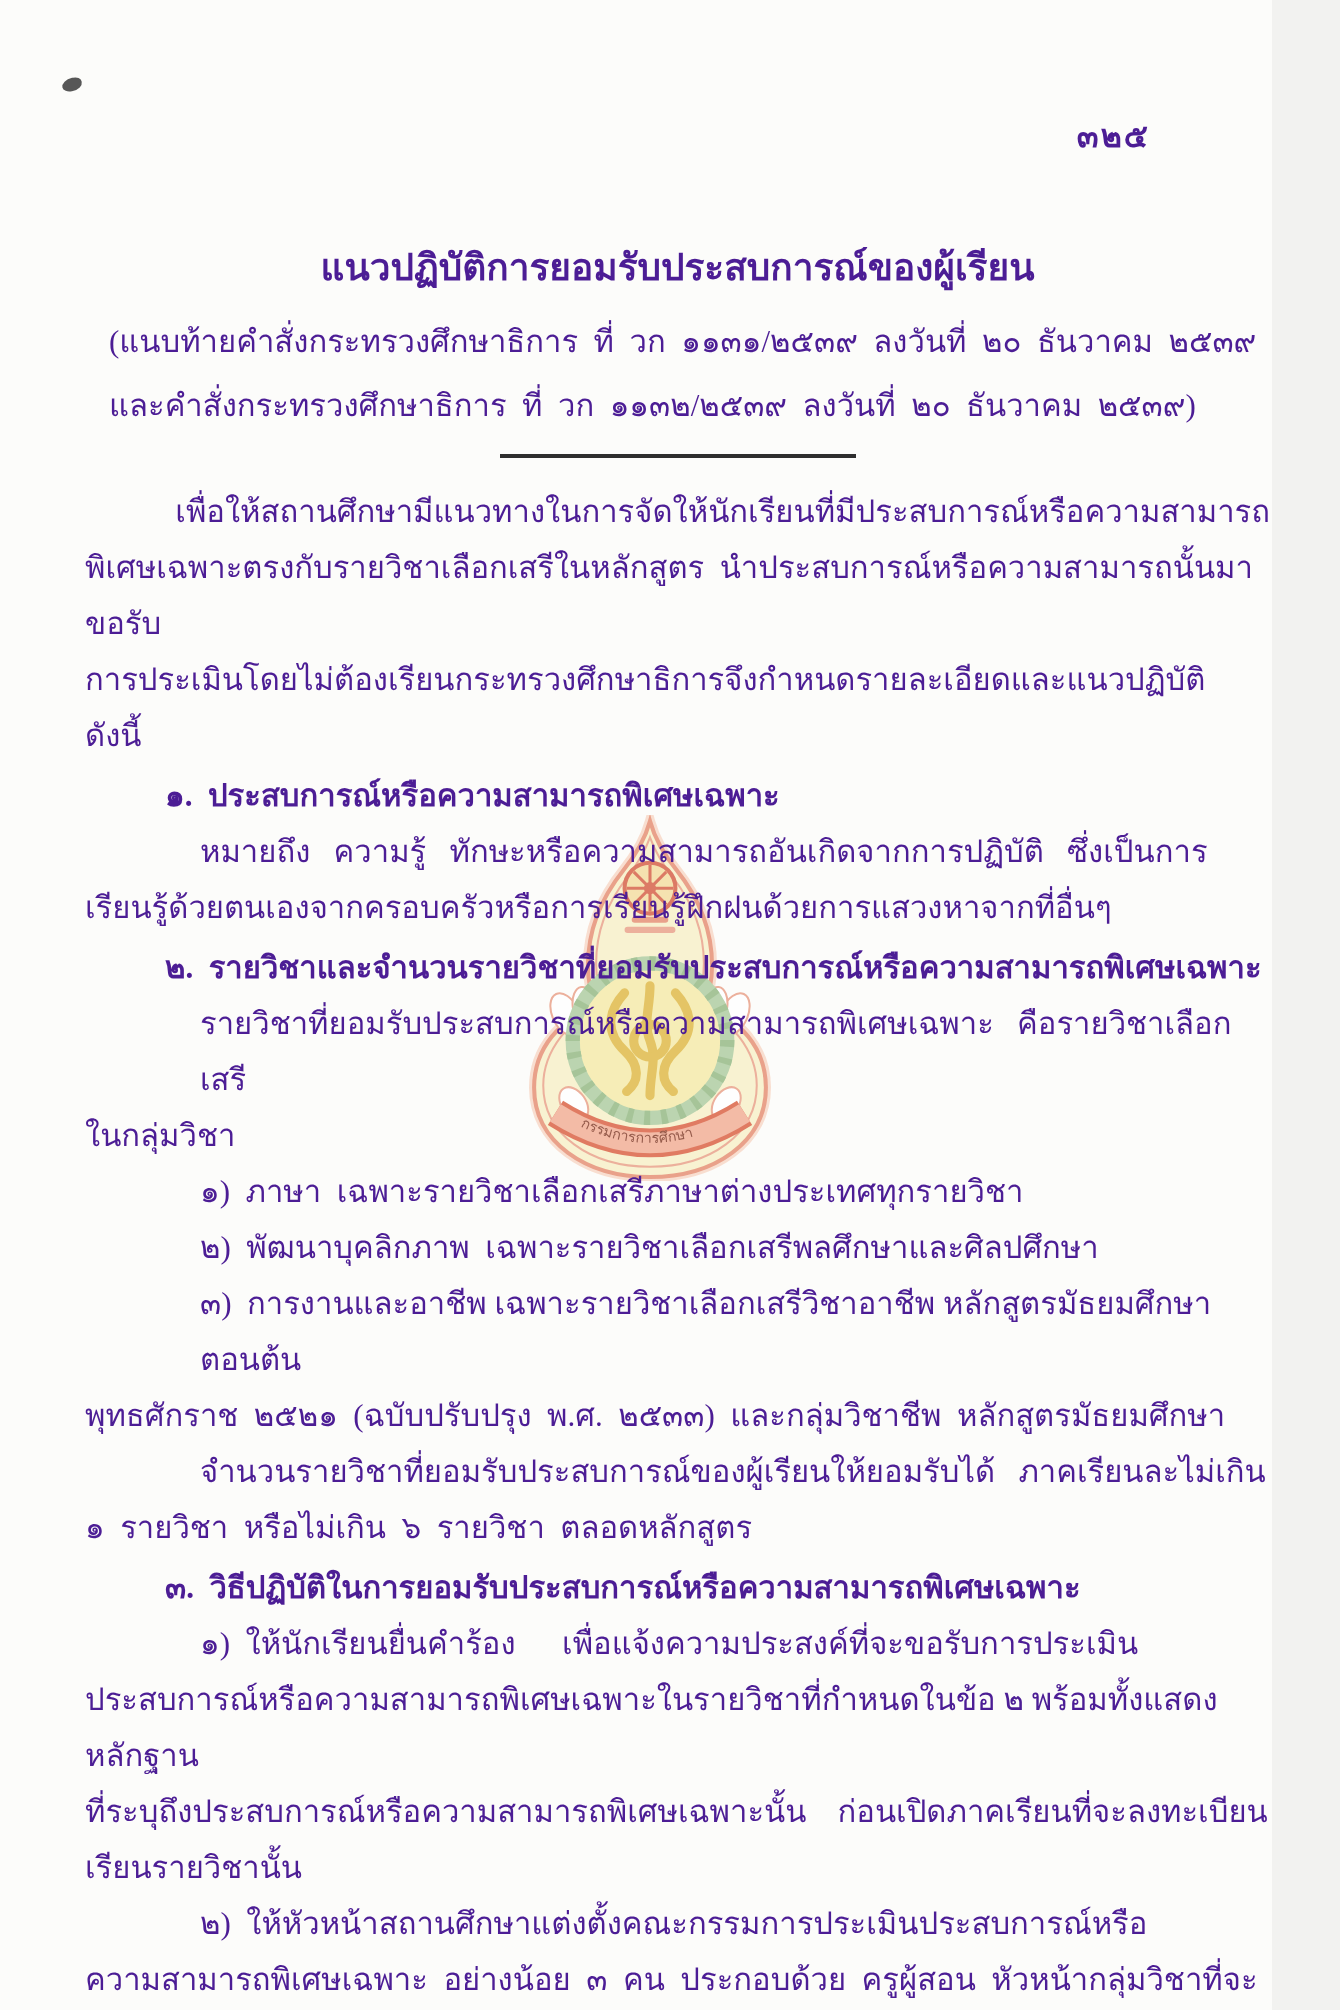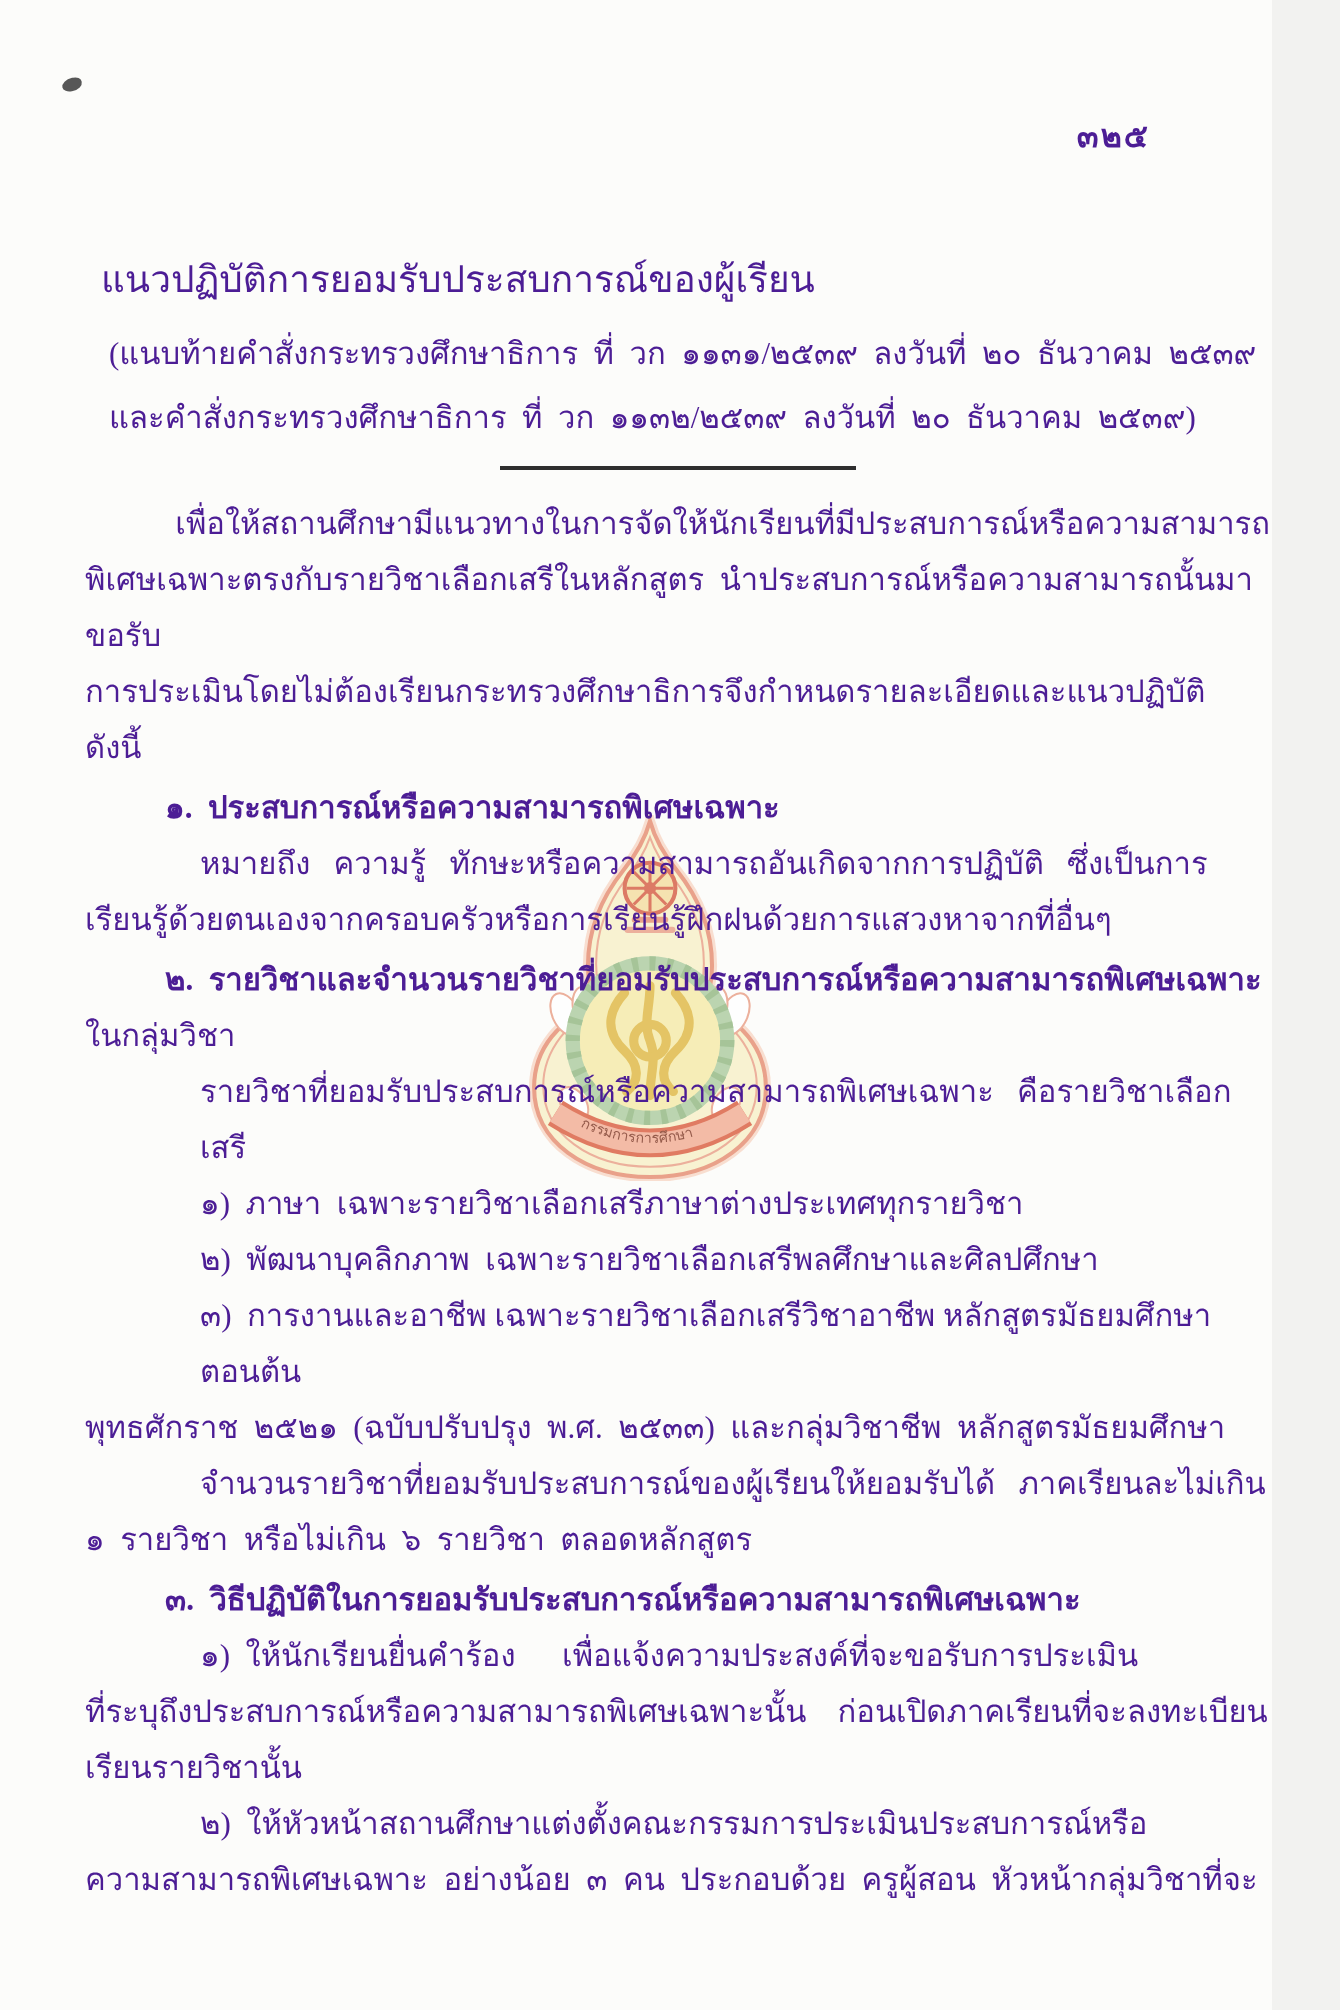--- a/index.html
+++ b/index.html
@@ -30,22 +30,22 @@
   .watermark{
     position:absolute;left:512px;top:815px;
     width:276px;height:366px;
     z-index:0;opacity:.9;
   }
   .content{
     position:absolute;left:85px;top:238px;
     width:1185px;z-index:1;
   }
   .doc-title{
-    margin:16px;
-    font-size:37px;font-weight:400;
+    margin:4px;text-align:center;
+    font-size:37px;font-weight:700;
     line-height:52px;white-space:pre-wrap;
   }
   .subtitle{
     margin-top:16px;padding-left:24px;font-family:Liberation Serif, serif;
   }
   .subtitle-line{
     font-size:31px;line-height:64px;white-space:pre-wrap;
   }
   .divider{
     width:356px;height:4px;background:#2e2e2e;
@@ -140,30 +140,31 @@
     <div class="divider"></div>
 
     <div class="body-lines">
       <div class="line l-indent">เพื่อให้สถานศึกษามีแนวทางในการจัดให้นักเรียนที่มีประสบการณ์หรือความสามารถ</div>
       <div class="line">พิเศษเฉพาะตรงกับรายวิชาเลือกเสรีในหลักสูตร  นำประสบการณ์หรือความสามารถนั้นมาขอรับ</div>
       <div class="line">การประเมินโดยไม่ต้องเรียนกระทรวงศึกษาธิการจึงกำหนดรายละเอียดและแนวปฏิบัติ  ดังนี้</div>
       <div class="line l-head">๑.  ประสบการณ์หรือความสามารถพิเศษเฉพาะ</div>
       <div class="line l-indent2">หมายถึง   ความรู้   ทักษะหรือความสามารถอันเกิดจากการปฏิบัติ   ซึ่งเป็นการ</div>
       <div class="line">เรียนรู้ด้วยตนเองจากครอบครัวหรือการเรียนรู้ฝึกฝนด้วยการแสวงหาจากที่อื่นๆ</div>
       <div class="line l-head">๒.  รายวิชาและจำนวนรายวิชาที่ยอมรับประสบการณ์หรือความสามารถพิเศษเฉพาะ</div>
+      <div class="line l-indent2">รายวิชาที่ยอมรับประสบการณ์หรือความสามารถพิเศษเฉพาะ   คือรายวิชาเลือกเสรี</div>
       <div class="line">ในกลุ่มวิชา</div>
-      <div class="line l-indent2">รายวิชาที่ยอมรับประสบการณ์หรือความสามารถพิเศษเฉพาะ   คือรายวิชาเลือกเสรี</div>
       <div class="line l-indent2">๑)  ภาษา  เฉพาะรายวิชาเลือกเสรีภาษาต่างประเทศทุกรายวิชา</div>
       <div class="line l-indent2">๒)  พัฒนาบุคลิกภาพ  เฉพาะรายวิชาเลือกเสรีพลศึกษาและศิลปศึกษา</div>
       <div class="line l-indent2">๓)  การงานและอาชีพ เฉพาะรายวิชาเลือกเสรีวิชาอาชีพ หลักสูตรมัธยมศึกษาตอนต้น</div>
       <div class="line">พุทธศักราช  ๒๕๒๑  (ฉบับปรับปรุง  พ.ศ.  ๒๕๓๓)  และกลุ่มวิชาชีพ  หลักสูตรมัธยมศึกษา</div>
       <div class="line l-indent2">จำนวนรายวิชาที่ยอมรับประสบการณ์ของผู้เรียนให้ยอมรับได้   ภาคเรียนละไม่เกิน</div>
       <div class="line">๑  รายวิชา  หรือไม่เกิน  ๖  รายวิชา  ตลอดหลักสูตร</div>
       <div class="line l-head">๓.  วิธีปฏิบัติในการยอมรับประสบการณ์หรือความสามารถพิเศษเฉพาะ</div>
       <div class="line l-indent2">๑)  ให้นักเรียนยื่นคำร้อง      เพื่อแจ้งความประสงค์ที่จะขอรับการประเมิน</div>
+      <div class="line">ประสบการณ์หรือความสามารถพิเศษเฉพาะในรายวิชาที่กำหนดในข้อ ๒ พร้อมทั้งแสดงหลักฐาน</div>
       <div class="line">ที่ระบุถึงประสบการณ์หรือความสามารถพิเศษเฉพาะนั้น    ก่อนเปิดภาคเรียนที่จะลงทะเบียน</div>
       <div class="line">เรียนรายวิชานั้น</div>
       <div class="line l-indent2">๒)  ให้หัวหน้าสถานศึกษาแต่งตั้งคณะกรรมการประเมินประสบการณ์หรือ</div>
       <div class="line">ความสามารถพิเศษเฉพาะ  อย่างน้อย  ๓  คน  ประกอบด้วย  ครูผู้สอน  หัวหน้ากลุ่มวิชาที่จะ</div>
 
     </div>
 
   </div>
 </div>
 

